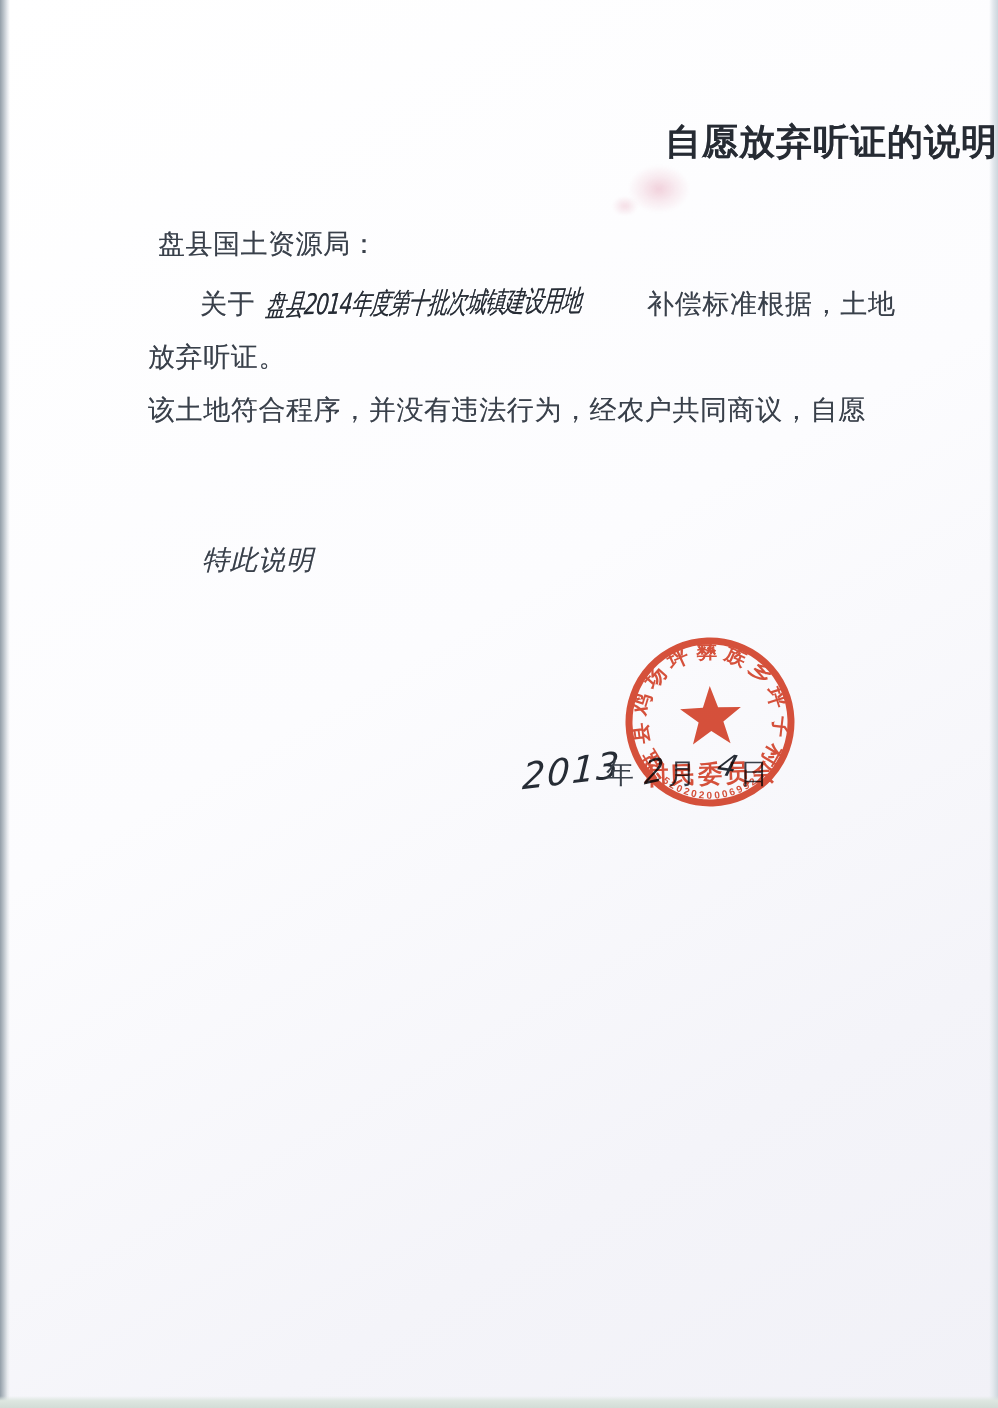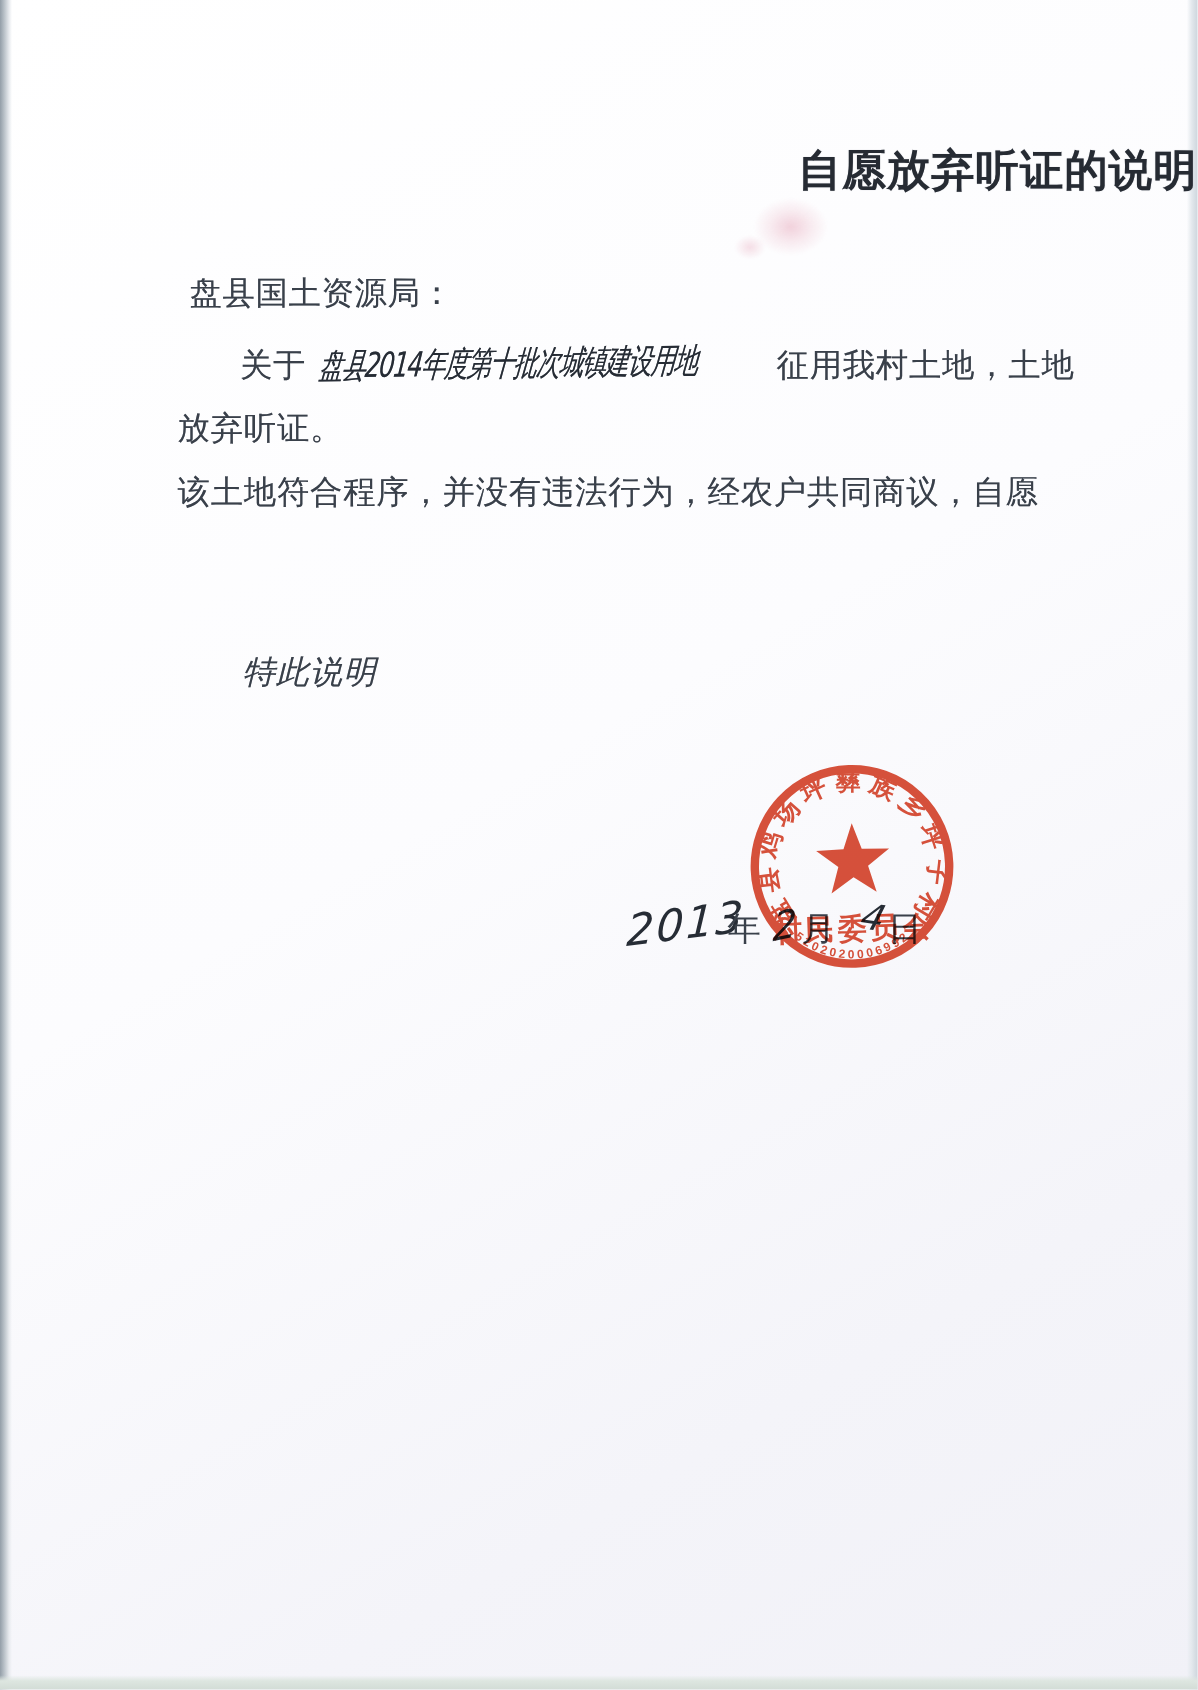--- a/index.html
+++ b/index.html
@@ -88,21 +88,21 @@
   <div class="smudge2"></div>
 
   <h1 class="title">自愿放弃听证的说明</h1>
 
   <div class="salutation">盘县国土资源局：</div>
 
   <div class="body-text">
     <div class="line indent">
       <span class="printed">关于</span>
       <span class="hw hw-insert">盘县2014年度第十批次城镇建设用地</span>
-      <span class="printed">征用我村土地，土地</span>
+      <span class="printed">补偿标准根据，土地</span>
     </div>
     <div class="line">放弃听证。</div>
     <div class="line">该土地符合程序，并没有违法行为，经农户共同商议，自愿</div>
   </div>
 
   <div class="closing">特此说明</div>
 
   <div class="date-line">
     <span class="hw dl-year">2013</span>
     <span class="dl-year-label">年</span>

